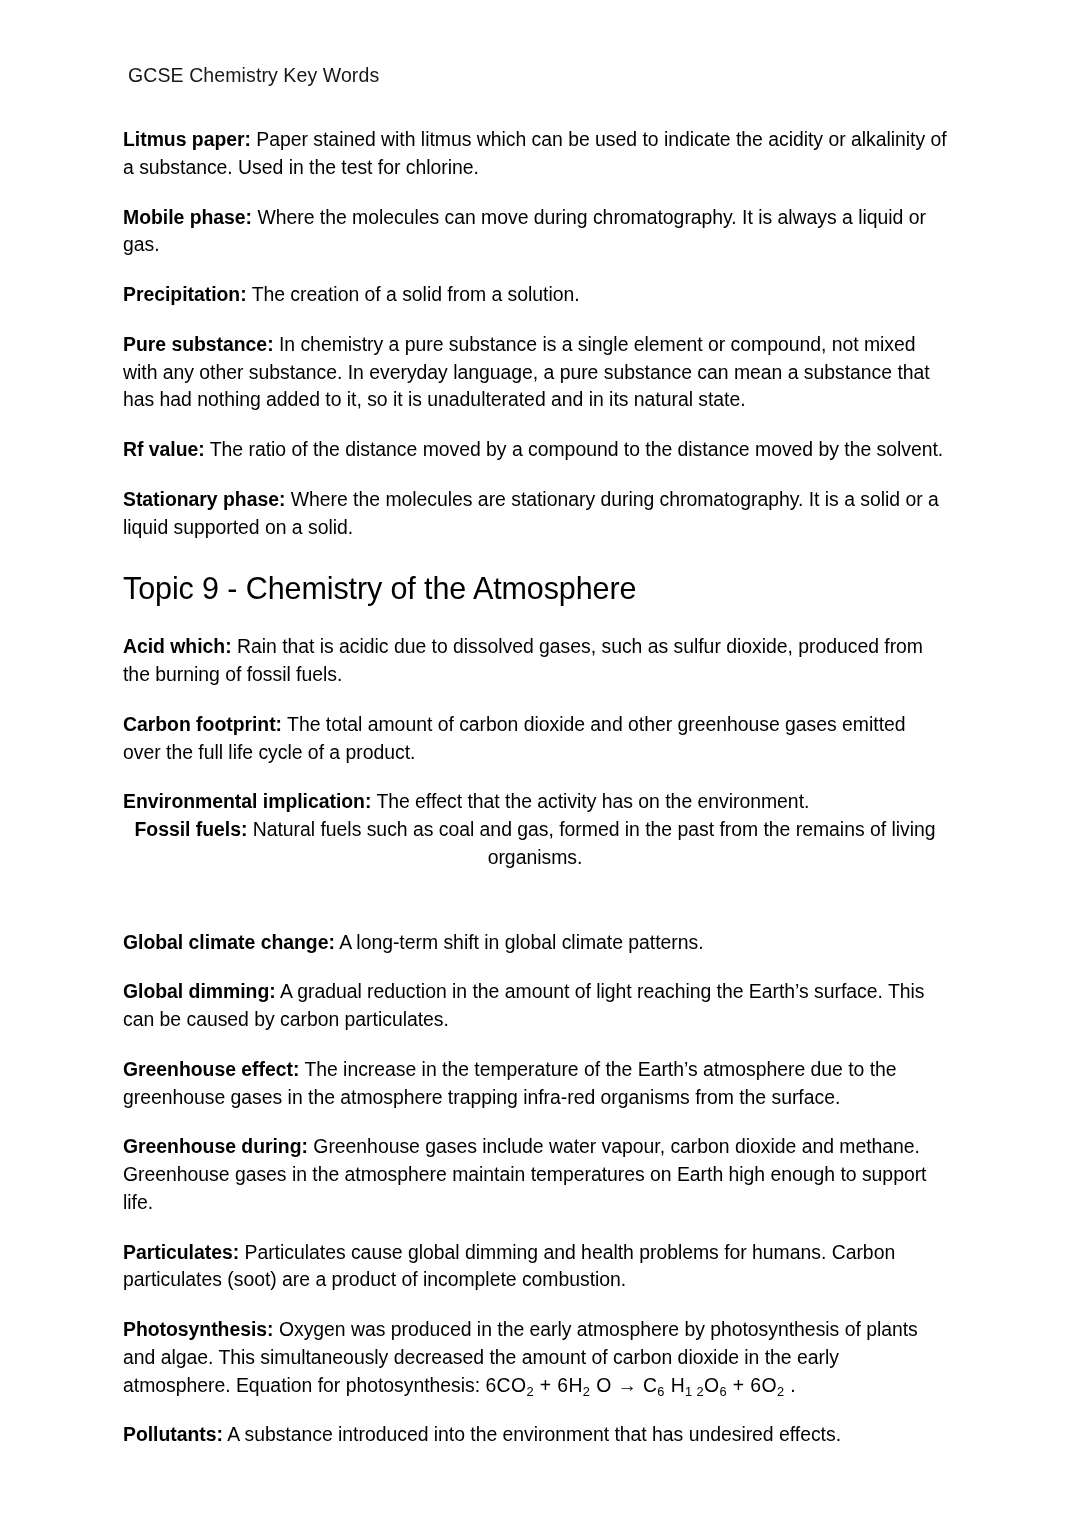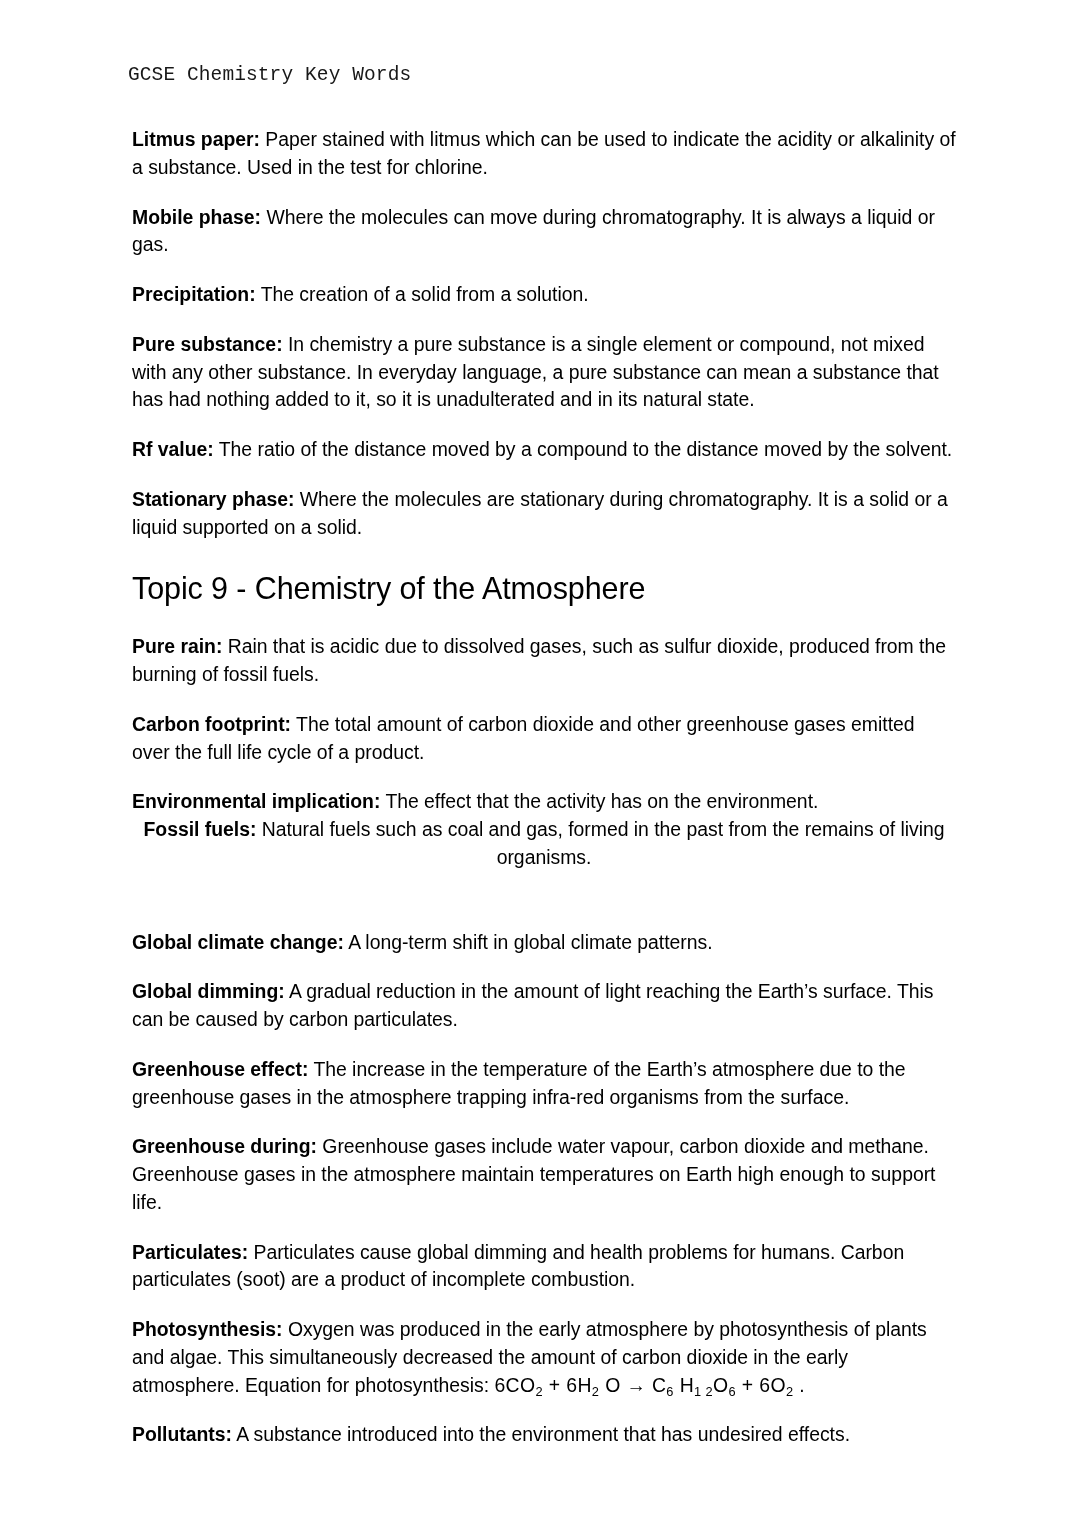--- a/index.html
+++ b/index.html
@@ -17,30 +17,30 @@
     width: 1080px;
     height: 1528px;
     background: #ffffff;
     overflow: hidden;
     box-sizing: border-box;
   }
   .page-header {
     position: absolute;
     left: 128px;
     top: 64px;
-    font-family: Liberation Mono, monospace;
+    font-family: Liberation Sans, sans-serif;
     font-size: 19.5px;
     font-weight: 400;
     letter-spacing: 0.1px;
     color: #181818;
     line-height: 1.2;
   }
   .content {
     position: absolute;
-    left: 132px;
+    left: 123px;
     top: 126px;
     width: 824px;
   }
   .entry {
     font-size: 19.4px;
     line-height: 1.43;
     margin: 0 0 22px 0;
     text-align: left;
     color: #000000;
     letter-spacing: -0.02px;
@@ -88,21 +88,21 @@
     <p class="entry"><span class="term">Precipitation:</span><span> The creation of a solid from a solution.</span></p>
 
     <p class="entry"><span class="term">Pure substance:</span><span> In chemistry a pure substance is a single element or compound, not mixed with any other substance. In everyday language, a pure substance can mean a substance that has had nothing added to it, so it is unadulterated and in its natural state.</span></p>
 
     <p class="entry"><span class="term">Rf value:</span><span> The ratio of the distance moved by a compound to the distance moved by the solvent.</span></p>
 
     <p class="entry"><span class="term">Stationary phase:</span><span> Where the molecules are stationary during chromatography. It is a solid or a liquid supported on a solid.</span></p>
 
     <h2 class="topic-heading">Topic 9 - Chemistry of the Atmosphere</h2>
 
-    <p class="entry"><span class="term">Pure rain:</span><span> Rain that is acidic due to dissolved gases, such as sulfur dioxide, produced from the burning of fossil fuels.</span></p>
+    <p class="entry"><span class="term">Acid which:</span><span> Rain that is acidic due to dissolved gases, such as sulfur dioxide, produced from the burning of fossil fuels.</span></p>
 
     <p class="entry"><span class="term">Carbon footprint:</span><span> The total amount of carbon dioxide and other greenhouse gases emitted over the full life cycle of a product.</span></p>
 
     <p class="entry tight"><span class="term">Environmental implication:</span><span> The effect that the activity has on the environment.</span></p>
 
     <p class="entry gap-large"><span class="term">Fossil fuels:</span><span> Natural fuels such as coal and gas, formed in the past from the remains of living organisms.</span></p>
 
     <p class="entry"><span class="term">Global climate change:</span><span> A long-term shift in global climate patterns.</span></p>
 
     <p class="entry"><span class="term">Global dimming:</span><span> A gradual reduction in the amount of light reaching the Earth’s surface. This can be caused by carbon particulates.</span></p>

